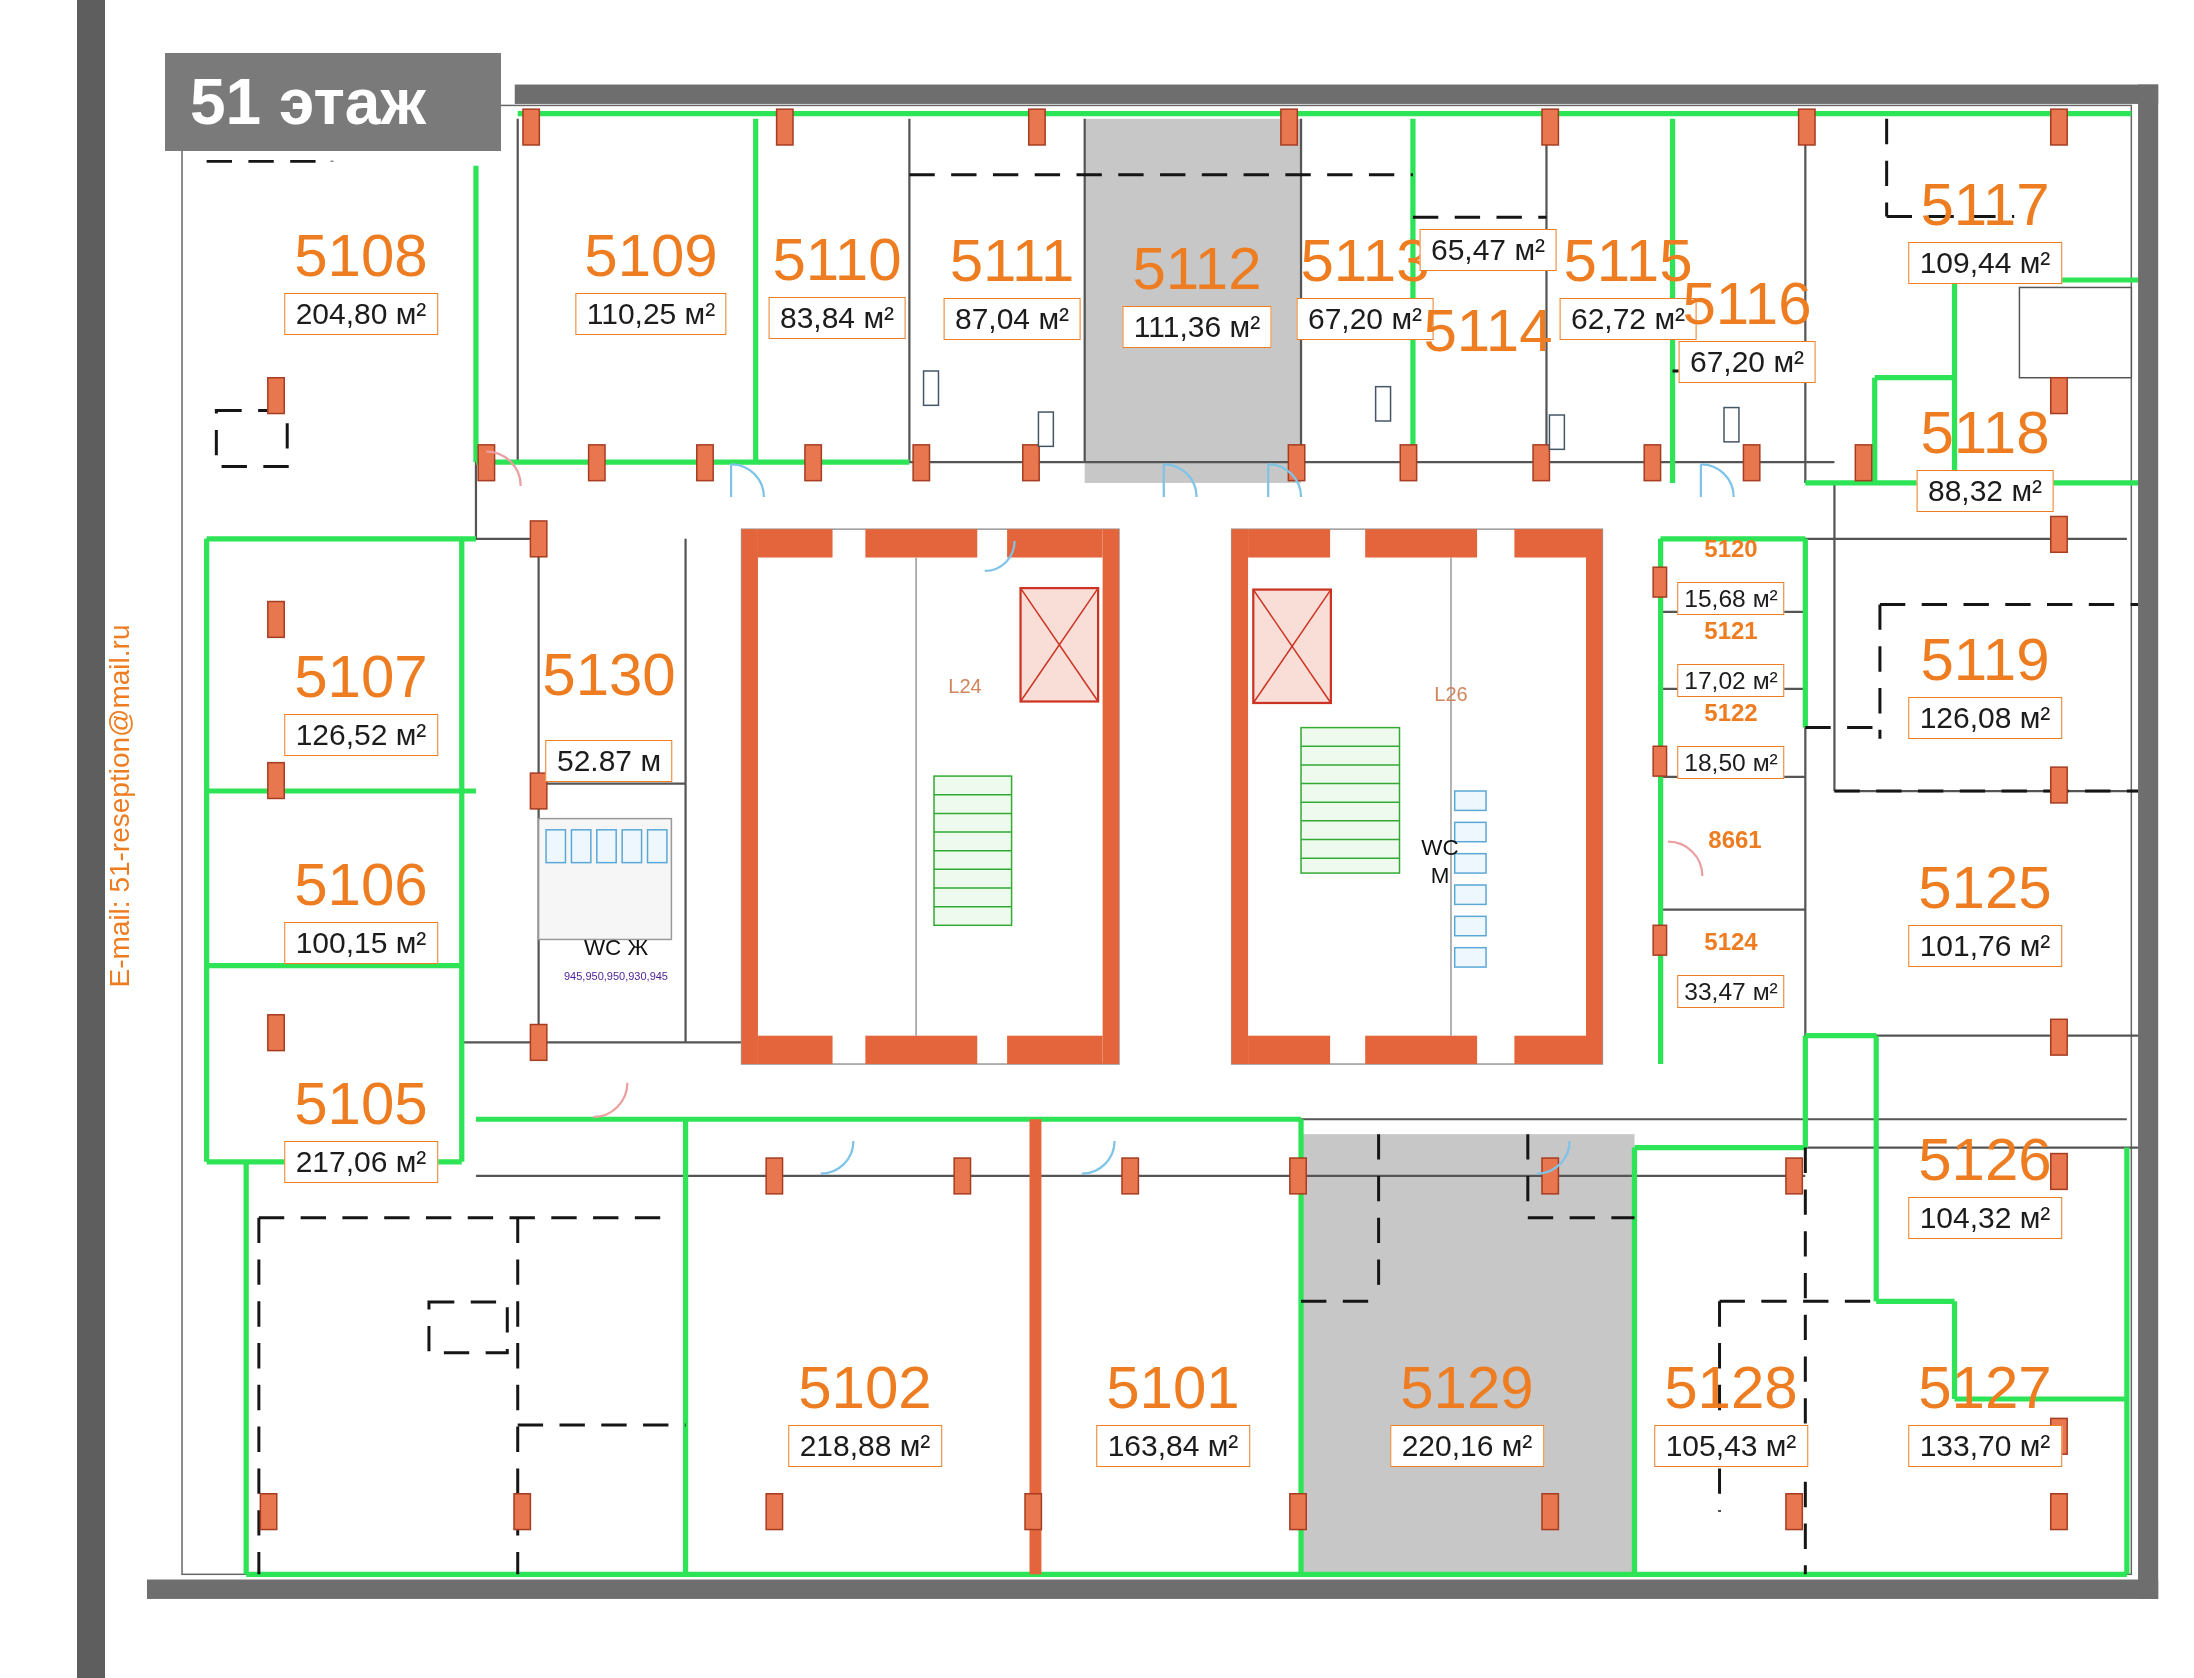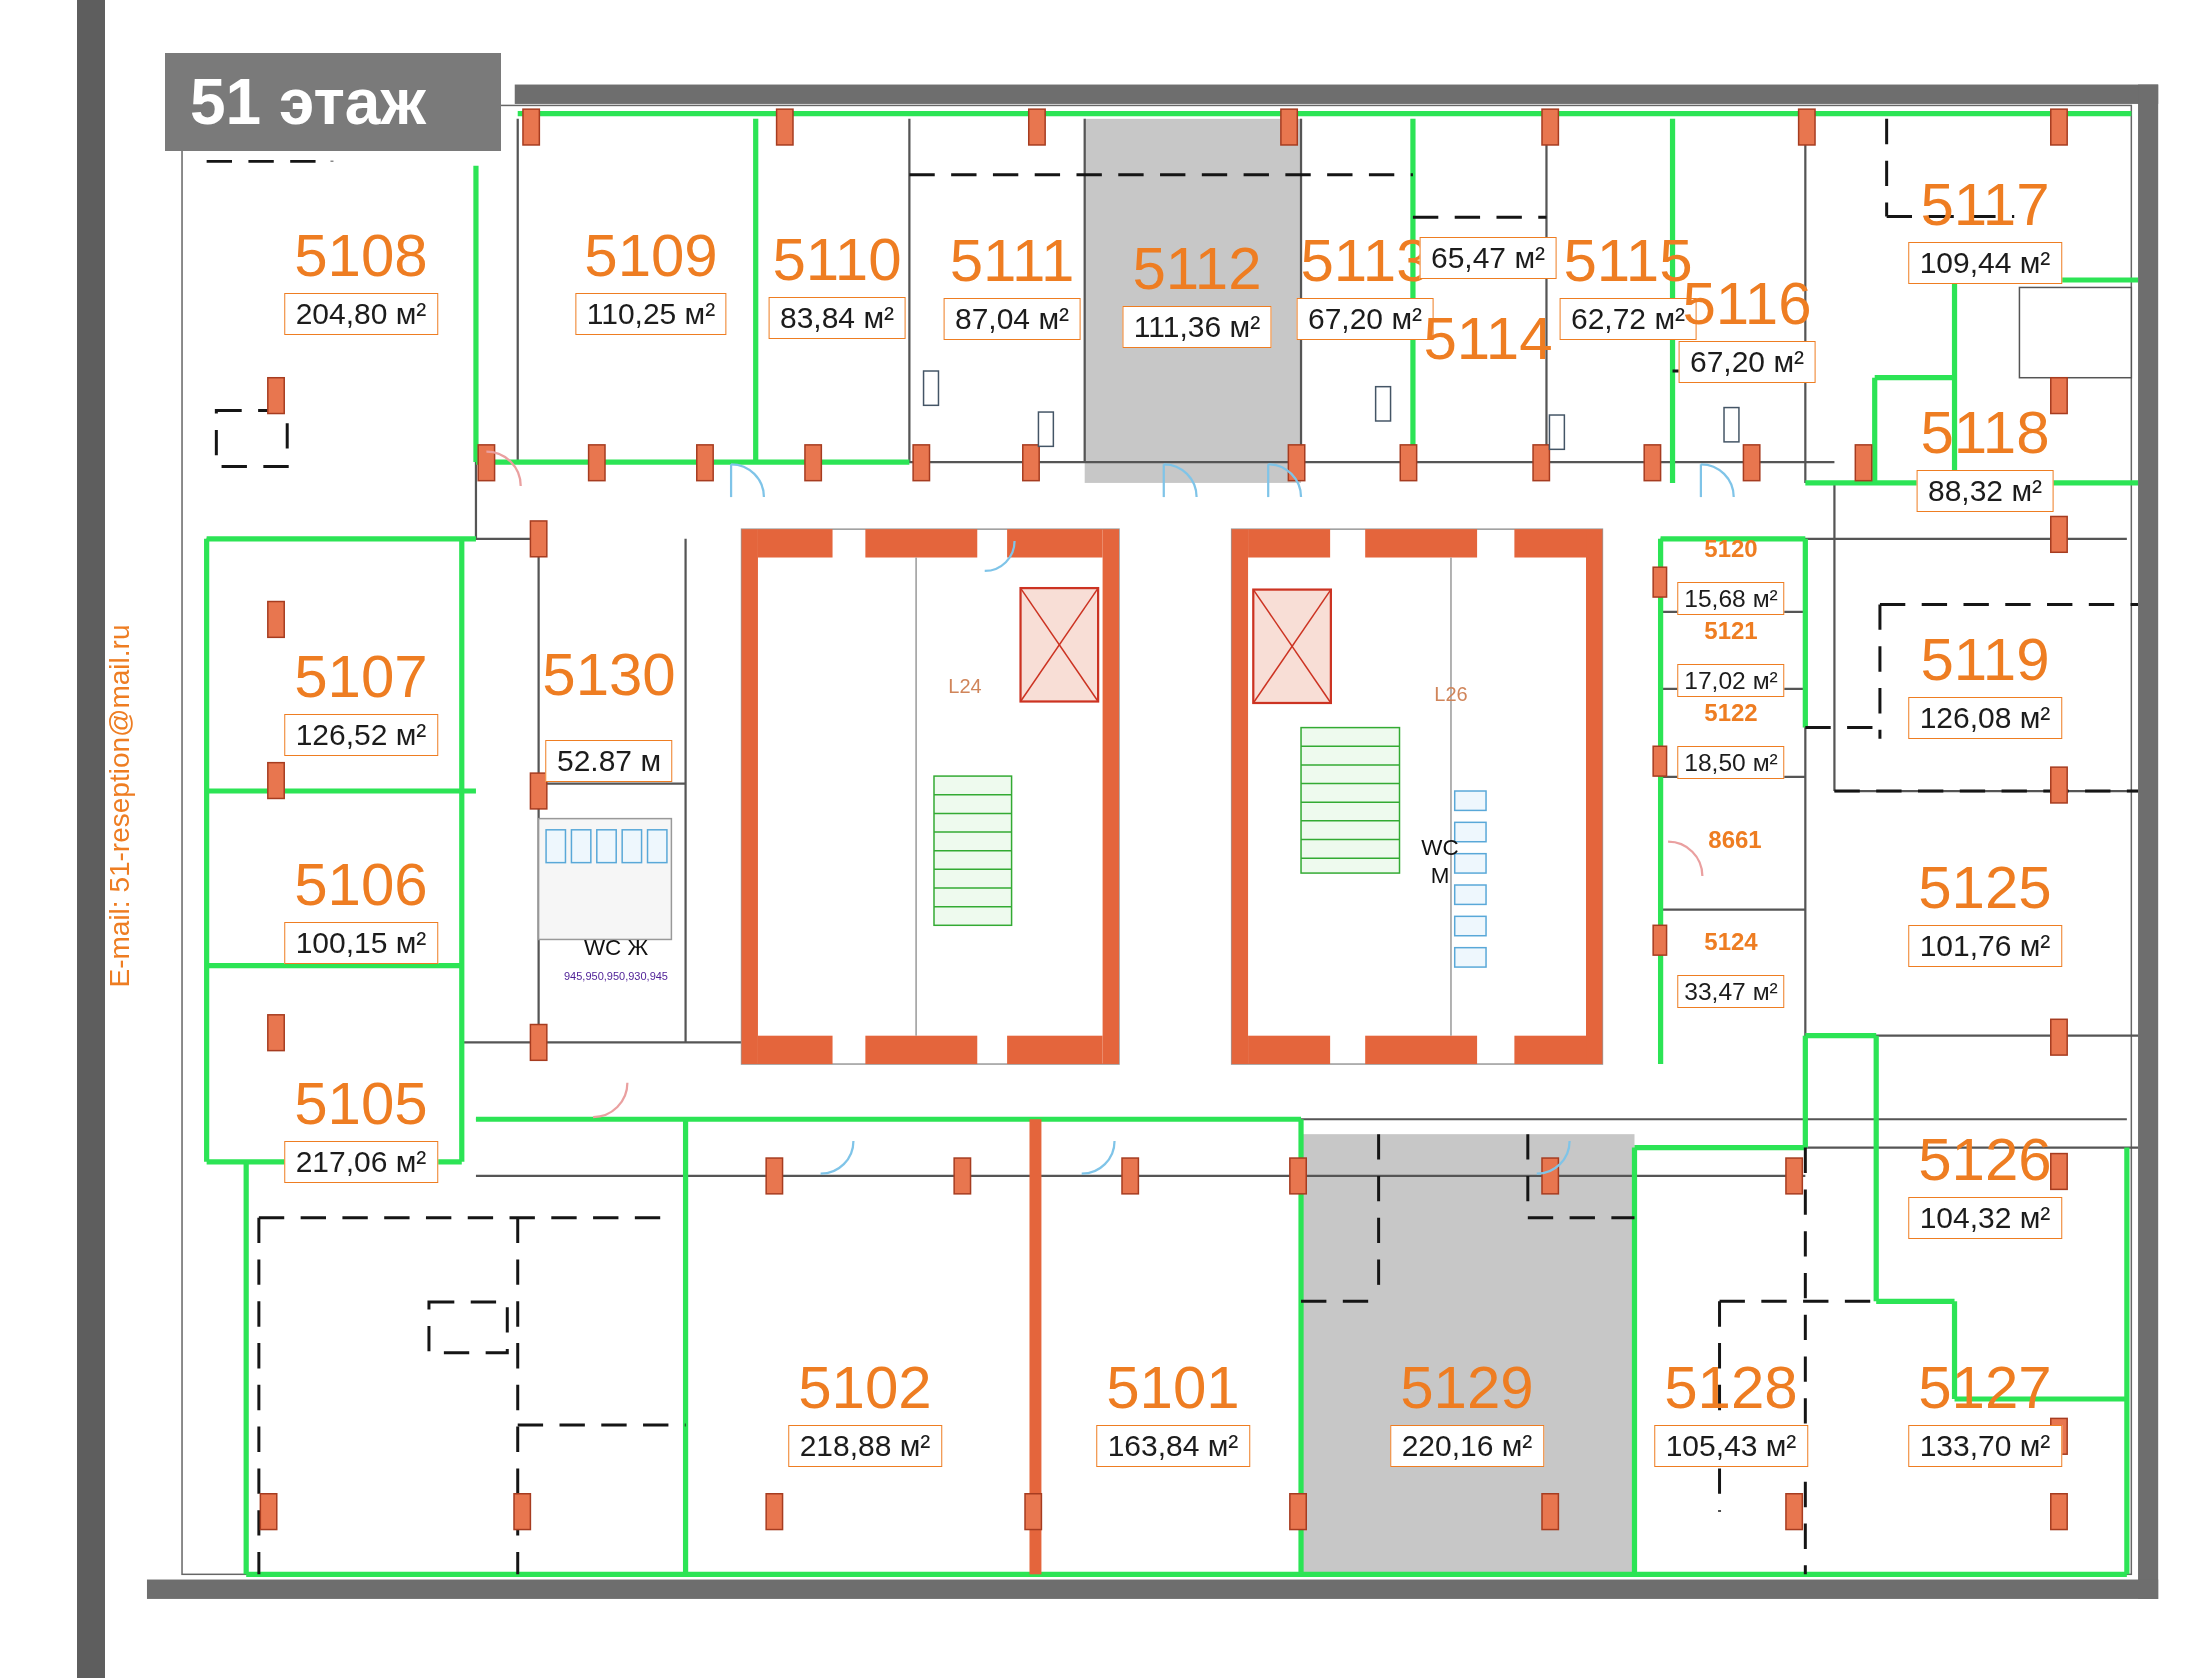--- a/index.html
+++ b/index.html
@@ -12,21 +12,21 @@
   .email{position:absolute;left:-141px;top:790px;width:522px;text-align:center;color:#ee7d22;
           font-size:28px;transform:rotate(-90deg);z-index:3;white-space:nowrap;}
   svg.plan{position:absolute;left:0;top:0;z-index:1;}
   .ul{position:absolute;transform:translateX(-50%);text-align:center;z-index:3;}
   .ul .num{font-size:60px;color:#ee7d22;line-height:1.05;white-space:nowrap;}
   .ul .area{display:inline-block;background:#fff;border:1.5px solid #ee7d22;color:#1c1c1c;
           font-size:30px;line-height:1.2;padding:2.2px 10.4px;margin-top:6px;white-space:nowrap;}
   .ul.small .num{font-size:24px;font-weight:bold;}
   .ul.small .area{font-size:24.6px;padding:0.7px 6px;margin-top:21px;}
   .ul.gap .area{margin-top:34px;}
-  .ul.rev .area{margin-top:16px;}
+  .ul.rev .area{margin-top:8px;}
   .ul.rev .num{margin-top:28px;}
   .wc-label{position:absolute;transform:translateX(-50%);font-size:22.4px;color:#111;z-index:3;
           white-space:pre-line;text-align:center;line-height:1.25;}
   .wc-dims{position:absolute;transform:translateX(-50%);font-size:11px;color:#4c1d95;z-index:3;white-space:nowrap;}
   .lift-label{position:absolute;transform:translateX(-50%);font-size:20px;color:#d0855a;z-index:3;}
 </style>
 </head>
 <body>
 
 <div class="canvas">

